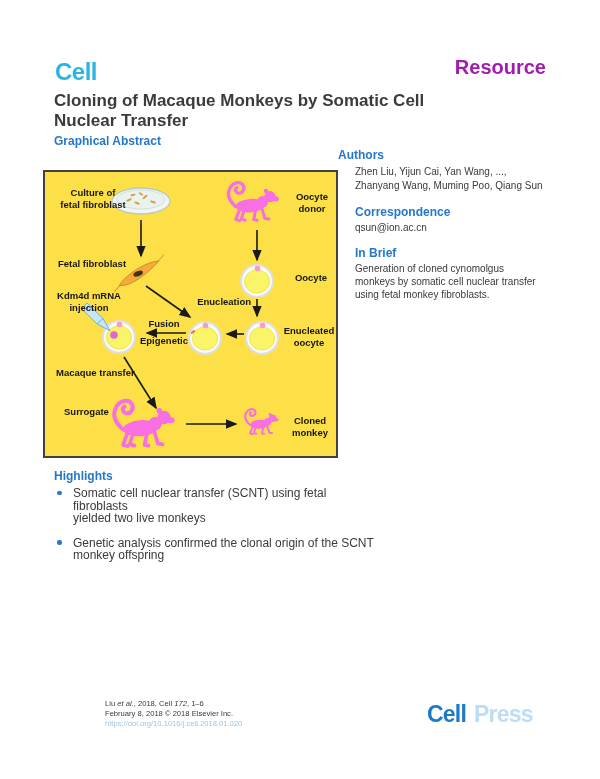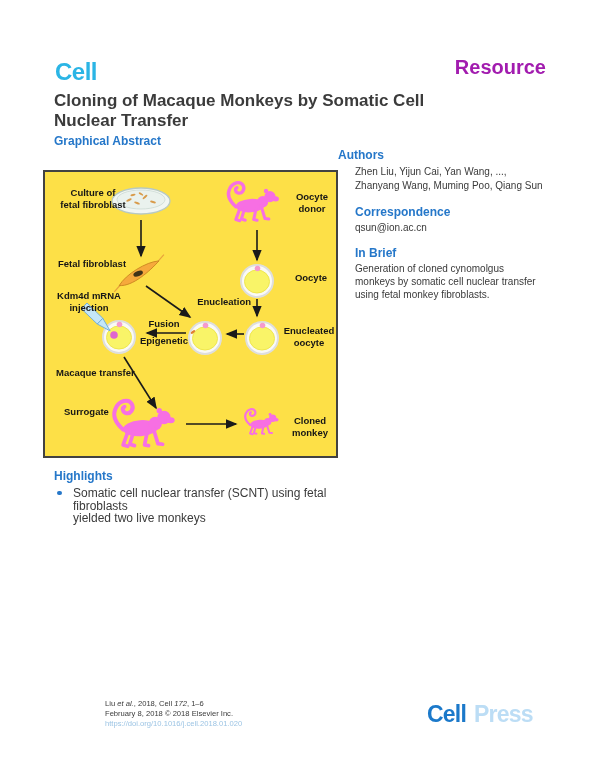--- a/index.html
+++ b/index.html
@@ -159,20 +159,22 @@
 
 <div class="abs sec-h" id="brief-heading">In Brief</div>
 <div class="abs" id="brief-text">Generation of cloned cynomolgus
 monkeys by somatic cell nuclear transfer
 using fetal monkey fibroblasts.</div>
 
 <div class="abs sec-h" id="hl-heading">Highlights</div>
 <ul class="abs" id="hl-list">
   <li><span class="bullet"></span><span>Somatic cell nuclear transfer (SCNT) using fetal fibroblasts
 yielded two live monkeys</span></li>
+  <li><span class="bullet"></span><span>Genetic analysis confirmed the clonal origin of the SCNT
+monkey offspring</span></li>
 </ul>
 
 <div class="abs" id="footer-cite">
   <div><span>Liu </span><i>et al.</i><span>, 2018, Cell </span><i>172</i><span>, 1–6</span></div>
   <div>February 8, 2018 © 2018 Elsevier Inc.</div>
   <a id="doi-link" href="#">https://doi.org/10.1016/j.cell.2018.01.020</a>
 </div>
 
 <div class="abs" id="cellpress-logo"><span class="cp1">Cell</span><span class="cp2">Press</span></div>
 

